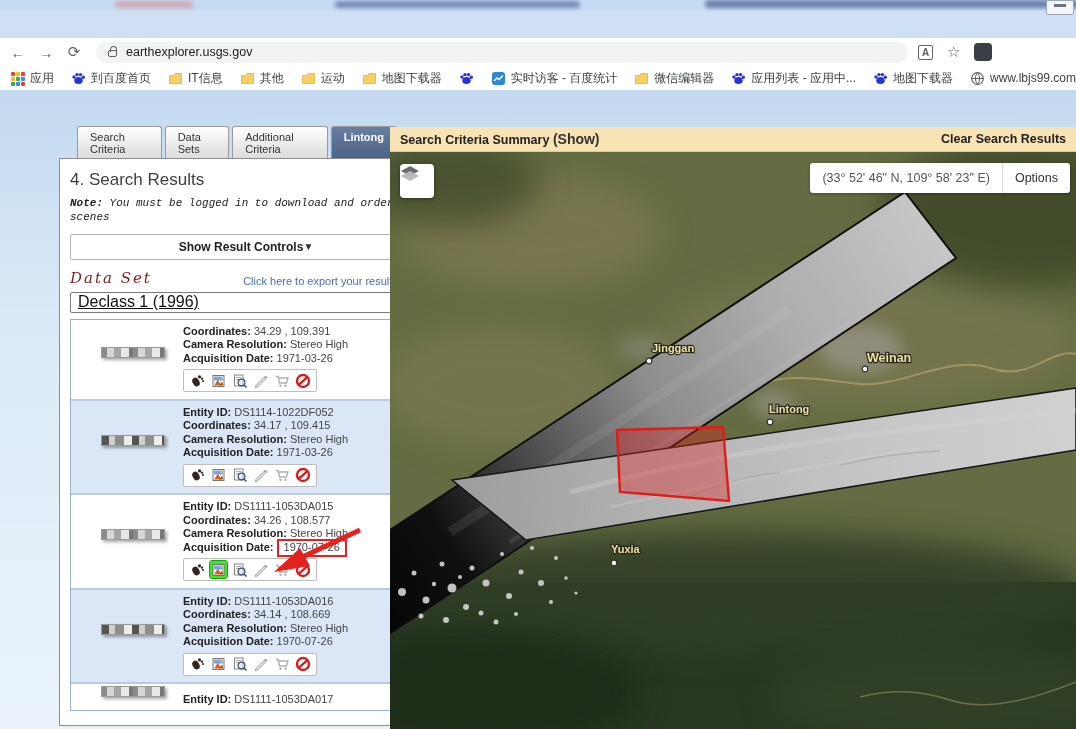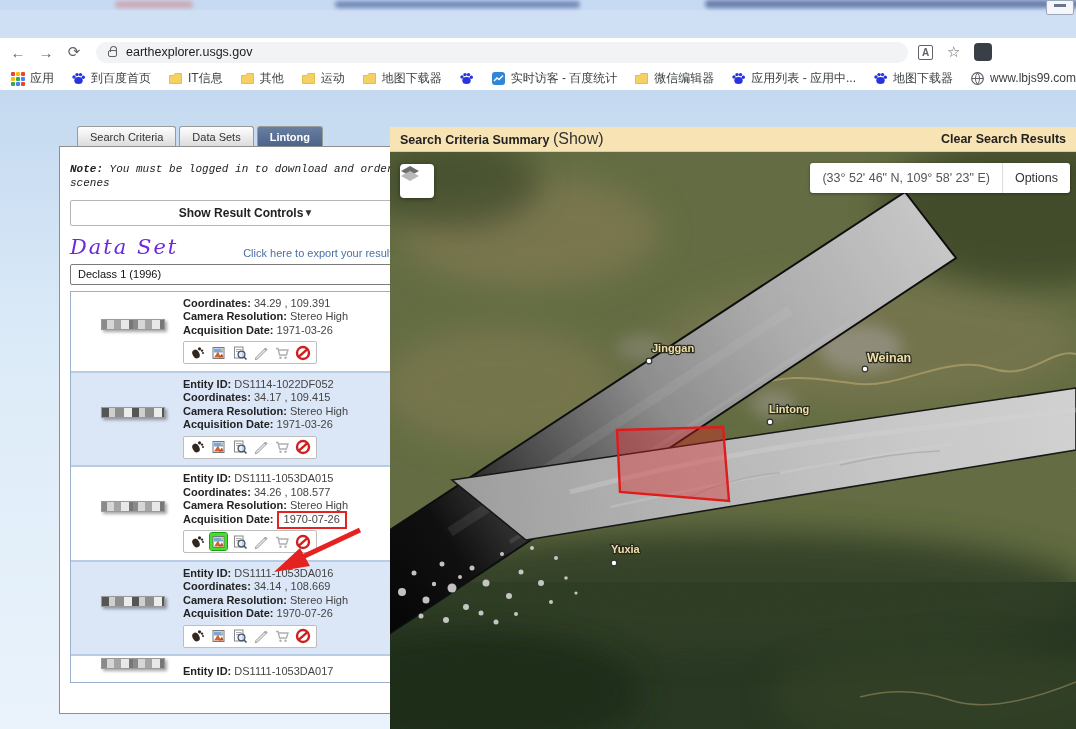--- a/index.html
+++ b/index.html
@@ -50,25 +50,25 @@
   .ptab { font-size:11px; color:#333; background:linear-gradient(#fefefe,#dcdcdc); border:1px solid #9a9a9a; border-bottom:none; border-radius:3px 3px 0 0; padding:4px 12px 3px; cursor:pointer; }
   .ptab.active { background:linear-gradient(#697f9f,#4c638b); color:#fff; font-weight:bold; }
   .pbody { background:#fff; border:1px solid #8f8f8f; width:374px; height:568px; padding:9px 10px 0; position:relative; }
   .pbody h2 { font-size:17px; font-weight:normal; color:#3f3f3f; margin:2px 0 6px; }
   .pdesc { font-size:11.5px; color:#222; line-height:1.3; }
   .pnote { font-size:11px; color:#222; font-style:italic; margin-top:6px; line-height:1.3;font-family:Liberation Mono, monospace; }
   .pnote b { font-weight:bold; }
   .rc-box { margin-top:9px; border:1px solid #b5b5b5; border-radius:2px; padding:5px 8px; font-size:12px; font-weight:bold; color:#222; display:flex; justify-content:center; align-items:center; cursor:pointer; }
   .rc-box .caret { font-size:10px; color:#333; }
   .ds-row { display:flex; justify-content:space-between; align-items:flex-end; margin:9px 0 5px; }
-  .ds-label { font-family:"DejaVu Serif", serif; font-style:italic; font-size:21px; color:#6d28d9; letter-spacing:2px; }
+  .ds-label { font-family:"DejaVu Serif", serif; font-style:italic; font-size:15px; color:#7f1d1d; letter-spacing:2px; }
   .export-link { font-size:11px; color:#4a6fa5; cursor:pointer; display:flex; align-items:center; gap:4px; }
   .export-ico { width:11px; height:11px; border:1.5px solid #8a8a8a; border-radius:2px; position:relative; }
   .export-ico:before { content:"➚"; position:absolute; left:1px; top:-4px; font-size:9px; color:#8a8a8a; }
-  .ds-select { border:1px solid #7b7b7b; border-radius:2px; height:21px; display:flex; align-items:center; justify-content:space-between; padding:0 7px; font-size:11px; color:#111; cursor:pointer; background:#fff; }
+  .ds-select { border:1px solid #7b7b7b; border-radius:2px; height:21px; display:flex; align-items:center; justify-content:space-between; padding:0 7px; font-size:16px; color:#111; cursor:pointer; background:#fff;text-decoration:underline; }
   .chev { width:7px; height:7px; border-right:1.6px solid #333; border-bottom:1.6px solid #333; transform:rotate(45deg); margin-top:-4px; }
 
   
   .rlist { margin-top:6px; border:1px solid #9ab0cc; height:392px; overflow:hidden; position:relative; background:#fff; }
   .ritem { position:relative; border-bottom:2px solid #b9cce6; padding:5px 20px 6px 112px; background:#fff; min-height:76px; }
   .ritem.alt { background:#dbe6f7; }
   .rline { font-size:11px; color:#444; line-height:13.5px; white-space:nowrap; }
   .rline b { color:#222; }
   .thumb { position:absolute; left:30px; top:50%; margin-top:-12px; width:64px; height:11px; background:repeating-linear-gradient(90deg,#8a8a8a 0 5px,#d6d6d6 5px 12px,#a5a5a5 12px 19px,#e8e8e8 19px 27px,#777 27px 31px); border:1px solid #9a9a9a; box-shadow:2px 2px 3px rgba(0,0,0,.35); }
   .ritem.alt .thumb { background:repeating-linear-gradient(90deg,#555 0 7px,#cfcfcf 7px 13px,#8d8d8d 13px 22px,#ececec 22px 30px); }
@@ -79,21 +79,21 @@
   
   .lscroll { position:absolute; right:0; top:0; bottom:0; width:14px; background:#f7f7f7; border-left:1px solid #e2e2e2; }
   .lscroll .up { position:absolute; top:1px; left:1px; width:12px; height:13px; background:#f0f0f0; color:#555; font-size:7px; text-align:center; line-height:13px; }
   .lscroll .thumbbar { position:absolute; left:1px; top:92px; width:12px; height:92px; background:#c9c9c9; border:1px solid #b2b2b2; }
 
   
   .map-side { position:absolute; left:390px; top:37px; width:686px; height:602px; }
   .summary-bar { height:25px; background:#f8e3b4; border-bottom:1px solid #e3cb92; display:flex; justify-content:space-between; align-items:center; padding:0 10px; white-space:nowrap; overflow:hidden; }
   .sum-left { font-size:12.5px; color:#222; }
   .sum-left b { font-weight:bold; }
-  .sum-show { font-weight:normal; font-size:16px; color:#333; cursor:pointer;margin-top:48px; }
+  .sum-show { font-weight:bold; font-size:14px; color:#333; cursor:pointer;margin-top:48px; }
   .sum-clear { font-size:12.5px; font-weight:bold; color:#222; cursor:pointer; }
   .map-canvas { position:relative; width:686px; height:577px; overflow:hidden; background:#6d7a4c; }
   .map-canvas svg { position:absolute; left:0; top:0; }
   .layers-btn { position:absolute; left:10px; top:12px; width:34px; height:34px; background:#fff; border-radius:4px; box-shadow:0 1px 4px rgba(0,0,0,.4); display:flex; align-items:center; justify-content:center; cursor:pointer; }
   .coords-box { position:absolute; right:6px; top:11px; height:30px; background:#fff; border-radius:3px; box-shadow:0 1px 3px rgba(0,0,0,.35); display:flex; align-items:center; font-size:12.5px; }
   .coords-val { color:#555; padding:0 12px; }
   .opts { color:#333; padding:13px 12px; border-left:1px solid #ddd; height:100%; display:flex; align-items:center; cursor:pointer; }
 
   
   .anno-arrow { position:absolute; left:266px; top:522px; z-index:30; pointer-events:none; }
@@ -251,23 +251,25 @@
         <span>www.lbjs99.com</span>
       </div>
     </div>
 
   <div class="page">
 
     <div class="left-col">
       <div class="ptabs" id="panel-tabs">
           <div class="ptab">Search Criteria</div>
           <div class="ptab">Data Sets</div>
+          <div class="ptab">Additional Criteria</div>
           <div class="ptab active">Lintong</div>
         </div>
       <div class="pbody">
+        <h2>4. Search Results</h2>
         <div class="pnote"><b>Note:</b><span> You must be logged in to download and order scenes</span></div>
         <div class="rc-box">
           <span>Show Result Controls</span>
           <span class="caret">▼</span>
         </div>
         <div class="ds-row">
           <span class="ds-label">Data Set</span>
           <span class="export-link">
             <span>Click here to export your results »</span>
             <span class="export-ico"></span>

